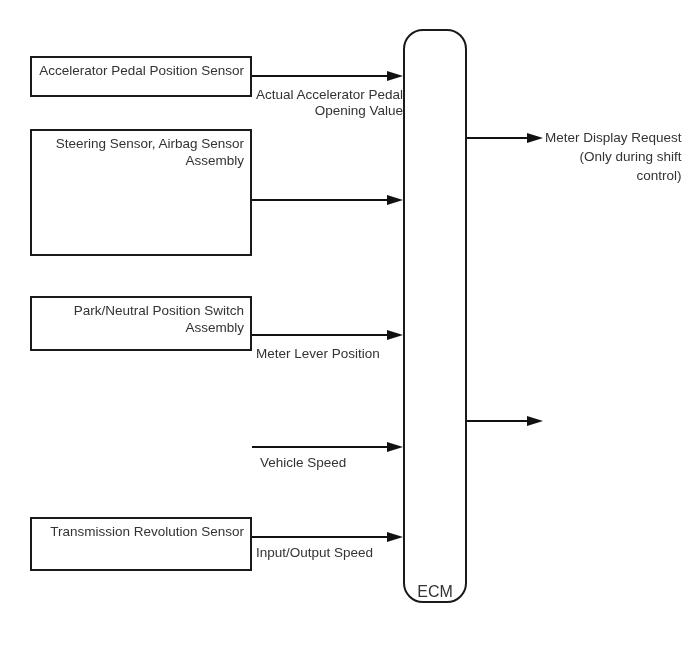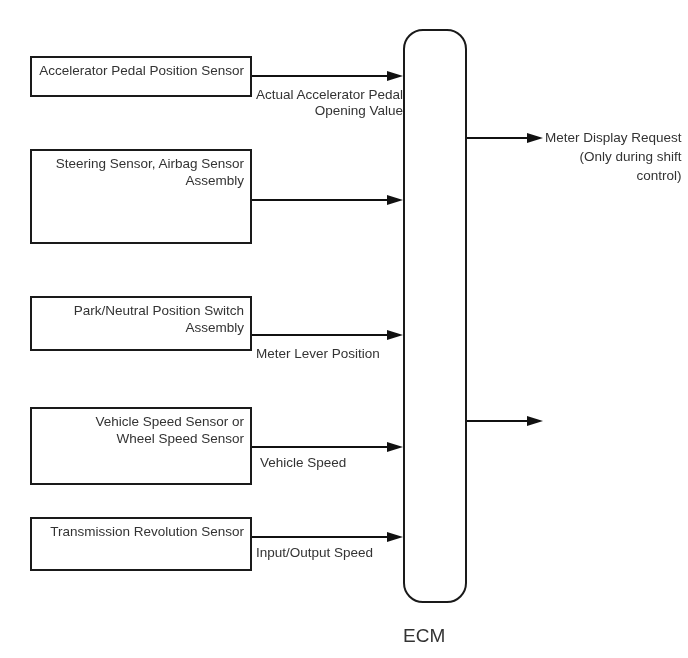--- a/index.html
+++ b/index.html
@@ -66,59 +66,55 @@
     width: 64px;
     height: 574px;
     border: 2px solid #1a1a1a;
     border-radius: 20px;
     box-sizing: border-box;
     background: #ffffff;
   }
   .ecm-label {
     position: absolute;
     left: 403px;
-    top: 628px;
+    top: 584px;
     width: 64px;
-    text-align: left;
-    font-size: 19px;
+    text-align: center;
+    font-size: 16px;
     line-height: 16px;
   }
 </style>
 </head>
 <body>
 
 <div class="canvas">
 
   <div class="src-box" style="top:56px;height:41px">
     <span class="box-text">Accelerator Pedal Position Sensor</span>
   </div>
   <div class="h-line" style="left:252px;top:75px;width:140px"></div>
   <div class="arrow-head" style="left:387px;top:71px"></div>
   <div class="sig-label" style="left:256px;top:87px">Actual Accelerator Pedal
 Opening Value</div>
 
-  <div class="src-box" style="top:149px;height:95px">
+  <div class="src-box" style="top:129px;height:127px">
     <span class="box-text">Steering Sensor, Airbag Sensor
 Assembly</span>
   </div>
   <div class="h-line" style="left:252px;top:199px;width:140px"></div>
   <div class="arrow-head" style="left:387px;top:195px"></div>
 
   <div class="src-box" style="top:296px;height:55px">
     <span class="box-text">Park/Neutral Position Switch
 Assembly</span>
   </div>
   <div class="h-line" style="left:252px;top:334px;width:140px"></div>
   <div class="arrow-head" style="left:387px;top:330px"></div>
   <div class="sig-label" style="left:256px;top:346px">Meter Lever Position</div>
 
-  <div class="src-box" style="top:407px;height:78px">
-    <span class="box-text">Vehicle Speed Sensor or
-Wheel Speed Sensor</span>
-  </div>
   <div class="h-line" style="left:252px;top:446px;width:140px"></div>
   <div class="arrow-head" style="left:387px;top:442px"></div>
   <div class="sig-label" style="left:260px;top:455px">Vehicle Speed</div>
 
   <div class="src-box" style="top:517px;height:54px">
     <span class="box-text">Transmission Revolution Sensor</span>
   </div>
   <div class="h-line" style="left:252px;top:536px;width:140px"></div>
   <div class="arrow-head" style="left:387px;top:532px"></div>
   <div class="sig-label" style="left:256px;top:545px">Input/Output Speed</div>

